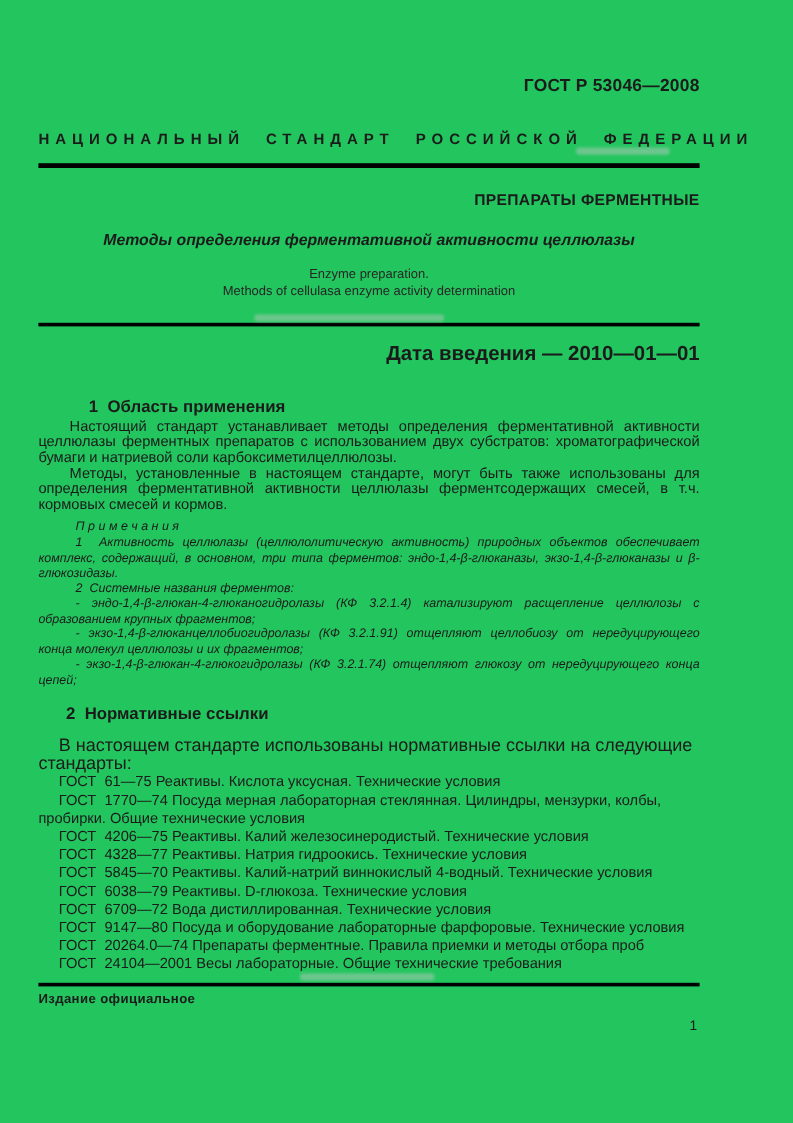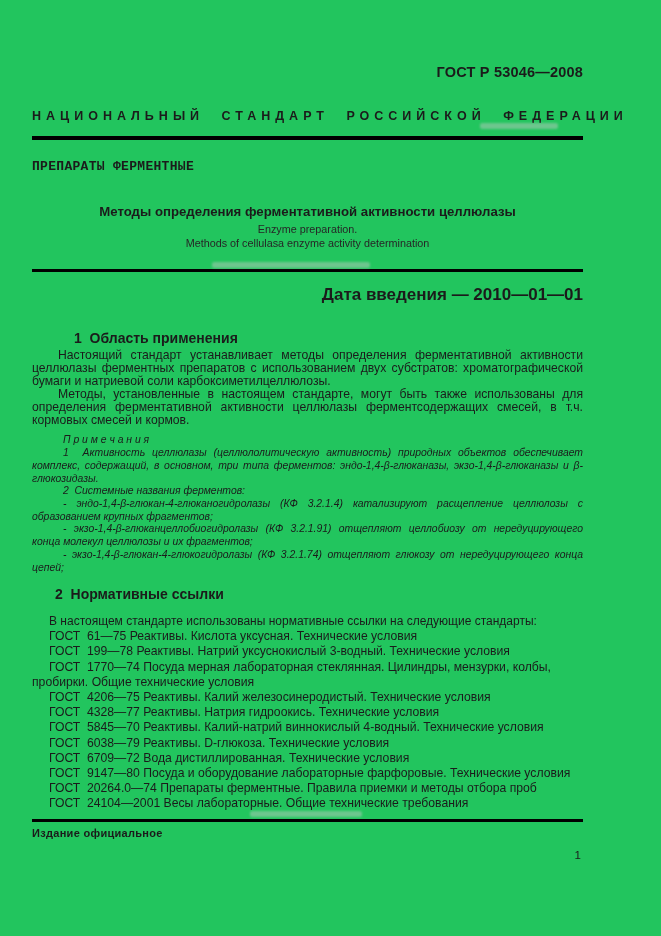--- a/index.html
+++ b/index.html
@@ -40,34 +40,34 @@
     background: #000000;
   }
   .rule1 { top: 136px; height: 4px; }
   .rule2 { top: 269px; height: 3px; }
   .rule3 { top: 819px; height: 3px; }
   .title-main {
     position: absolute;
     top: 159px;
     left: 32px;
     width: 551px;
-    text-align: left;
+    text-align: right;
     font-size: 13px;
     font-weight: bold;
     letter-spacing: 0.3px;
-    font-family: Liberation Mono, monospace;
   }
   .title-sub {
     position: absolute;
-    top: 204px;
+    top: 192px;
     left: 32px;
     width: 551px;
     text-align: center;
     font-size: 13.2px;
     font-weight: bold;
+    font-style: italic;
   }
   .title-en1, .title-en2 {
     position: absolute;
     left: 32px;
     width: 551px;
     text-align: center;
     font-size: 10.8px;
     color: #262626;
   }
   .title-en1 { top: 223px; }
@@ -114,21 +114,21 @@
   .note-p {
     margin: 0;
     font-size: 10.4px;
     line-height: 12.7px;
     text-align: justify;
     text-indent: 31px;
     white-space: pre-wrap;
   }
   .intro-p {
     margin: 0 0 0 0;
-    font-size: 12px;
+    font-size: 15px;
     line-height: 15.2px;
     text-indent: 17px;
     white-space: pre-wrap;
   }
   .ref-p {
     margin: 0;
     font-size: 12.2px;
     line-height: 15.2px;
     text-indent: 17px;
     white-space: pre-wrap;
@@ -189,21 +189,20 @@
       <p class="note-p">- эндо-1,4-β-глюкан-4-глюканогидролазы (КФ 3.2.1.4) катализируют расщепление целлюлозы с образованием крупных фрагментов;</p>
       <p class="note-p">- экзо-1,4-β-глюканцеллобиогидролазы (КФ 3.2.1.91) отщепляют целлобиозу от нередуцирующего конца молекул целлюлозы и их фрагментов;</p>
       <p class="note-p">- экзо-1,4-β-глюкан-4-глюкогидролазы (КФ 3.2.1.74) отщепляют глюкозу от нередуцирующего конца цепей;</p>
     </div>
   </div>
 
   <div class="sec sec2">
     <h2 class="sec-heading">2  Нормативные ссылки</h2>
     <p class="intro-p">В настоящем стандарте использованы нормативные ссылки на следующие стандарты:</p>
     <p class="ref-p">ГОСТ  61—75 Реактивы. Кислота уксусная. Технические условия</p>
-    <p class="ref-p">ГОСТ  199—78 Реактивы. Натрий уксуснокислый 3-водный. Технические условия</p>
     <p class="ref-p">ГОСТ  1770—74 Посуда мерная лабораторная стеклянная. Цилиндры, мензурки, колбы, пробирки. Общие технические условия</p>
     <p class="ref-p">ГОСТ  4206—75 Реактивы. Калий железосинеродистый. Технические условия</p>
     <p class="ref-p">ГОСТ  4328—77 Реактивы. Натрия гидроокись. Технические условия</p>
     <p class="ref-p">ГОСТ  5845—70 Реактивы. Калий-натрий виннокислый 4-водный. Технические условия</p>
     <p class="ref-p">ГОСТ  6038—79 Реактивы. D-глюкоза. Технические условия</p>
     <p class="ref-p">ГОСТ  6709—72 Вода дистиллированная. Технические условия</p>
     <p class="ref-p">ГОСТ  9147—80 Посуда и оборудование лабораторные фарфоровые. Технические условия</p>
     <p class="ref-p">ГОСТ  20264.0—74 Препараты ферментные. Правила приемки и методы отбора проб</p>
     <p class="ref-p">ГОСТ  24104—2001 Весы лабораторные. Общие технические требования</p>
   </div>

